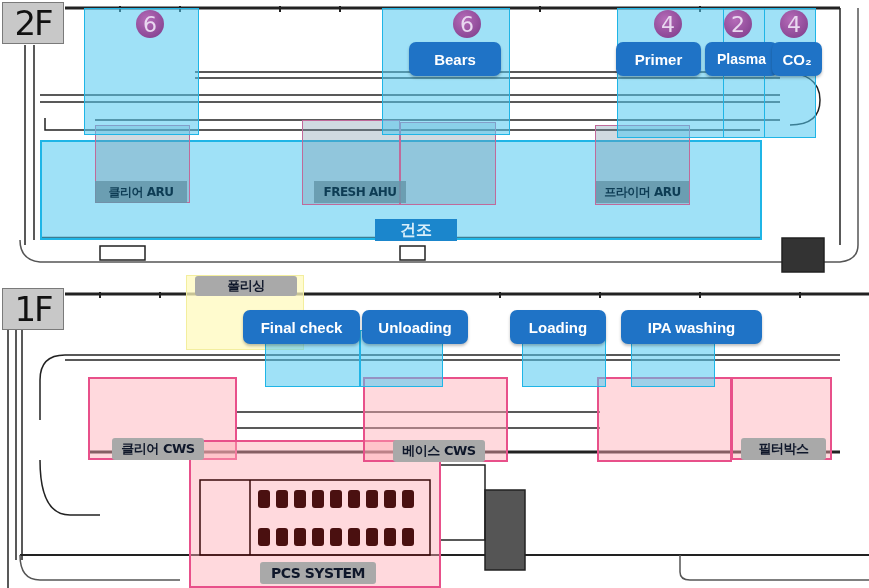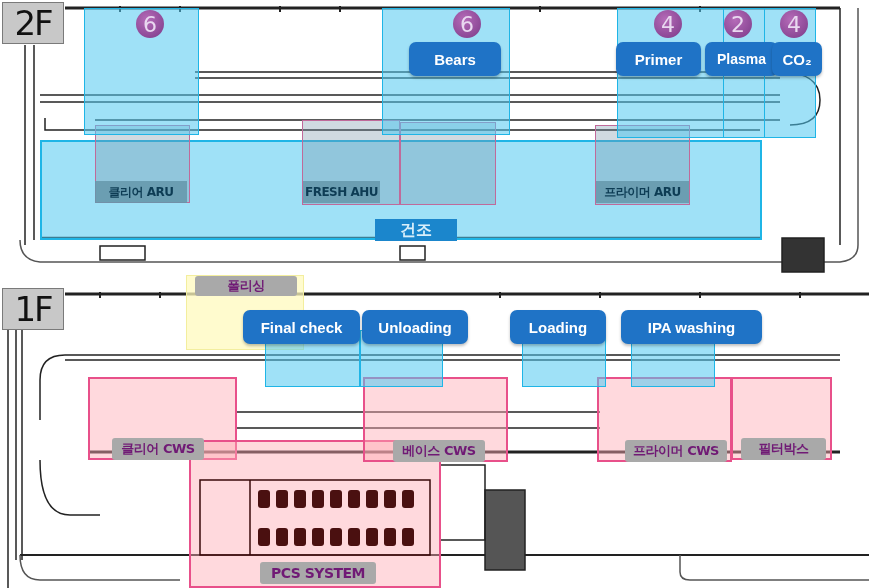--- a/index.html
+++ b/index.html
@@ -39,21 +39,21 @@
     display: flex; align-items: center; justify-content: center;
     font-family: "DejaVu Sans", sans-serif;
   }
   .equip-label {
     position: absolute; height: 22px; background: rgba(100,150,170,0.85);
     color: #0d3c54; font-size: 12px; font-weight: 700;
     display: flex; align-items: center; justify-content: center;
     font-family: "DejaVu Sans", sans-serif; letter-spacing: -0.5px;
   }
   .gray-label {
-    position: absolute; height: 22px; background: #a9a9a9; color: #701a75;
+    position: absolute; height: 22px; background: #a9a9a9; color: #0f172a;
     font-size: 13px; font-weight: 700; border-radius: 3px;
     display: flex; align-items: center; justify-content: center;
     font-family: "DejaVu Sans", sans-serif; letter-spacing: -0.5px;
   }
   .dry-label {
     position: absolute; height: 22px; background: #1b86cc; color: #d8eefa;
     font-size: 16px; font-weight: 700;
     display: flex; align-items: center; justify-content: center;
     font-family: "DejaVu Sans", sans-serif;
   }
@@ -143,21 +143,21 @@
   <div class="count-badge" style="left:654px; top:10px;">4</div>
   <div class="count-badge" style="left:724px; top:10px;">2</div>
   <div class="count-badge" style="left:780px; top:10px;">4</div>
 
   <div class="proc-label" style="left:409px; top:42px; width:92px;">Bears</div>
   <div class="proc-label" style="left:616px; top:42px; width:85px;">Primer</div>
   <div class="proc-label" style="left:705px; top:42px; width:73px; font-size:14px;">Plasma</div>
   <div class="proc-label" style="left:772px; top:42px; width:50px;">CO₂</div>
 
   <div class="equip-label" style="left:95px; top:181px; width:92px;">클리어 ARU</div>
-  <div class="equip-label" style="left:303px; top:181px; width:77px;text-align:right;">FRESH AHU</div>
+  <div class="equip-label" style="left:314px; top:181px; width:92px;text-align:right;">FRESH AHU</div>
   <div class="equip-label" style="left:596px; top:181px; width:93px;">프라이머 ARU</div>
 
   <div class="zone-yellow" style="left:186px; top:275px; width:118px; height:75px;"></div>
   <div class="gray-label" style="left:195px; top:276px; width:102px; height:20px;">폴리싱</div>
 
   <div class="zone-red" style="left:88px; top:377px; width:149px; height:83px;"></div>
   <div class="zone-red" style="left:189px; top:440px; width:252px; height:148px;"></div>
   <div class="zone-red" style="left:363px; top:377px; width:145px; height:85px;"></div>
   <div class="zone-red" style="left:597px; top:377px; width:135px; height:85px;"></div>
   <div class="zone-red" style="left:731px; top:377px; width:101px; height:83px;"></div>
@@ -167,21 +167,20 @@
   <div class="zone-blue zone-blue-thin" style="left:522px; top:330px; width:84px; height:57px;"></div>
   <div class="zone-blue zone-blue-thin" style="left:631px; top:330px; width:84px; height:57px;"></div>
 
   <div class="proc-label" style="left:362px; top:310px; width:106px;">Unloading</div>
   <div class="proc-label" style="left:243px; top:310px; width:117px;">Final check</div>
   <div class="proc-label" style="left:510px; top:310px; width:96px;">Loading</div>
   <div class="proc-label" style="left:621px; top:310px; width:141px;">IPA washing</div>
 
   <div class="gray-label" style="left:112px; top:438px; width:92px;">클리어 CWS</div>
   <div class="gray-label" style="left:393px; top:440px; width:92px;">베이스 CWS</div>
-  <div class="gray-label" style="left:625px; top:440px; width:102px;">프라이머 CWS</div>
   <div class="gray-label" style="left:741px; top:438px; width:85px;">필터박스</div>
   <div class="gray-label" style="left:260px; top:562px; width:116px; font-size:14px;">PCS SYSTEM</div>
 
   <svg class="lines" width="869" height="588">
     <g fill="#4a1010">
       <rect x="258" y="490" width="12" height="18" rx="3"></rect>
         <rect x="276" y="490" width="12" height="18" rx="3"></rect>
       <rect x="294" y="490" width="12" height="18" rx="3"></rect>
         <rect x="312" y="490" width="12" height="18" rx="3"></rect>
       <rect x="330" y="490" width="12" height="18" rx="3"></rect>

